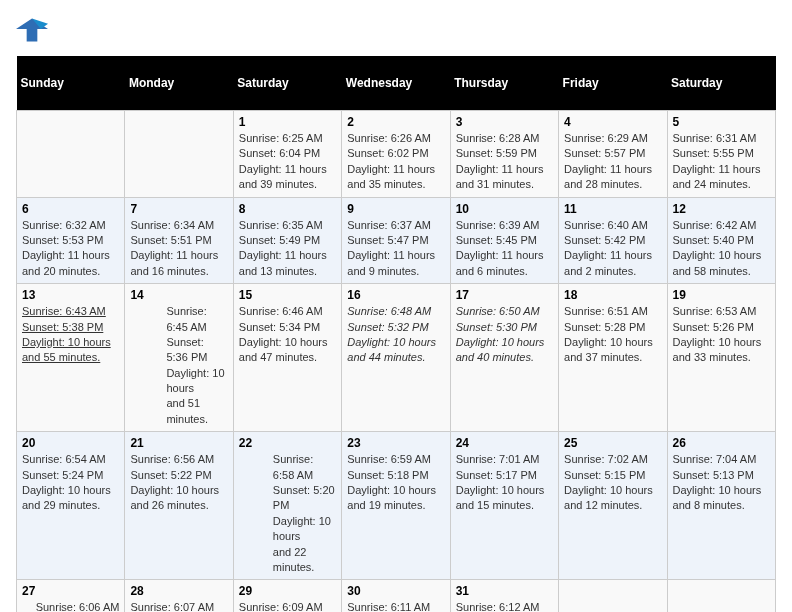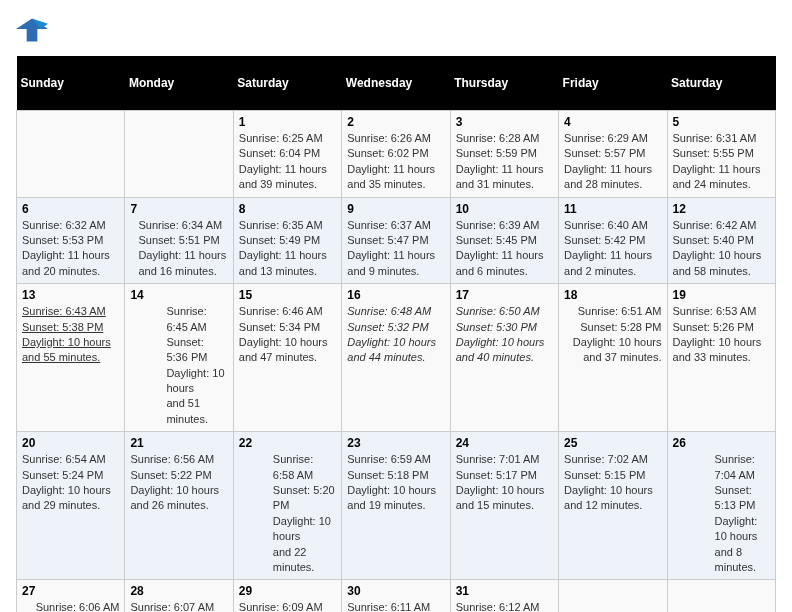--- a/index.html
+++ b/index.html
@@ -153,21 +153,21 @@
       <tr>
         <td>
           <div class="day-num">6</div>
           <div class="day-info" style="white-space: pre-line;">Sunrise: 6:32 AM
 Sunset: 5:53 PM
 Daylight: 11 hours
 and 20 minutes.</div>
         </td>
         <td>
           <div class="day-num">7</div>
-          <div class="day-info" style="white-space: pre-line; margin-left: 8px;">Sunrise: 6:34 AM
+          <div class="day-info" style="white-space: pre-line;">Sunrise: 6:34 AM
 Sunset: 5:51 PM
 Daylight: 11 hours
 and 16 minutes.</div>
         </td>
         <td>
           <div class="day-num">8</div>
           <div class="day-info" style="white-space: pre-line;">Sunrise: 6:35 AM
 Sunset: 5:49 PM
 Daylight: 11 hours
 and 13 minutes.</div>
@@ -232,21 +232,21 @@
         </td>
         <td>
           <div class="day-num">17</div>
           <div class="day-info" style="white-space: pre-line; font-style: italic;">Sunrise: 6:50 AM
 Sunset: 5:30 PM
 Daylight: 10 hours
 and 40 minutes.</div>
         </td>
         <td>
           <div class="day-num">18</div>
-          <div class="day-info" style="white-space: pre-line; text-align: right;">Sunrise: 6:51 AM
+          <div class="day-info" style="white-space: pre-line;">Sunrise: 6:51 AM
 Sunset: 5:28 PM
 Daylight: 10 hours
 and 37 minutes.</div>
         </td>
         <td>
           <div class="day-num">19</div>
           <div class="day-info" style="white-space: pre-line;">Sunrise: 6:53 AM
 Sunset: 5:26 PM
 Daylight: 10 hours
 and 33 minutes.</div>
@@ -290,21 +290,21 @@
         </td>
         <td>
           <div class="day-num">25</div>
           <div class="day-info" style="white-space: pre-line;">Sunrise: 7:02 AM
 Sunset: 5:15 PM
 Daylight: 10 hours
 and 12 minutes.</div>
         </td>
         <td>
           <div class="day-num">26</div>
-          <div class="day-info" style="white-space: pre-line; margin-left: 42px;">Sunrise: 7:04 AM
+          <div class="day-info" style="white-space: pre-line;">Sunrise: 7:04 AM
 Sunset: 5:13 PM
 Daylight: 10 hours
 and 8 minutes.</div>
         </td>
       </tr>
       <tr>
         <td>
           <div class="day-num">27</div>
           <div class="day-info" style="white-space: pre-line; text-align: right;">Sunrise: 6:06 AM
 Sunset: 4:11 PM

